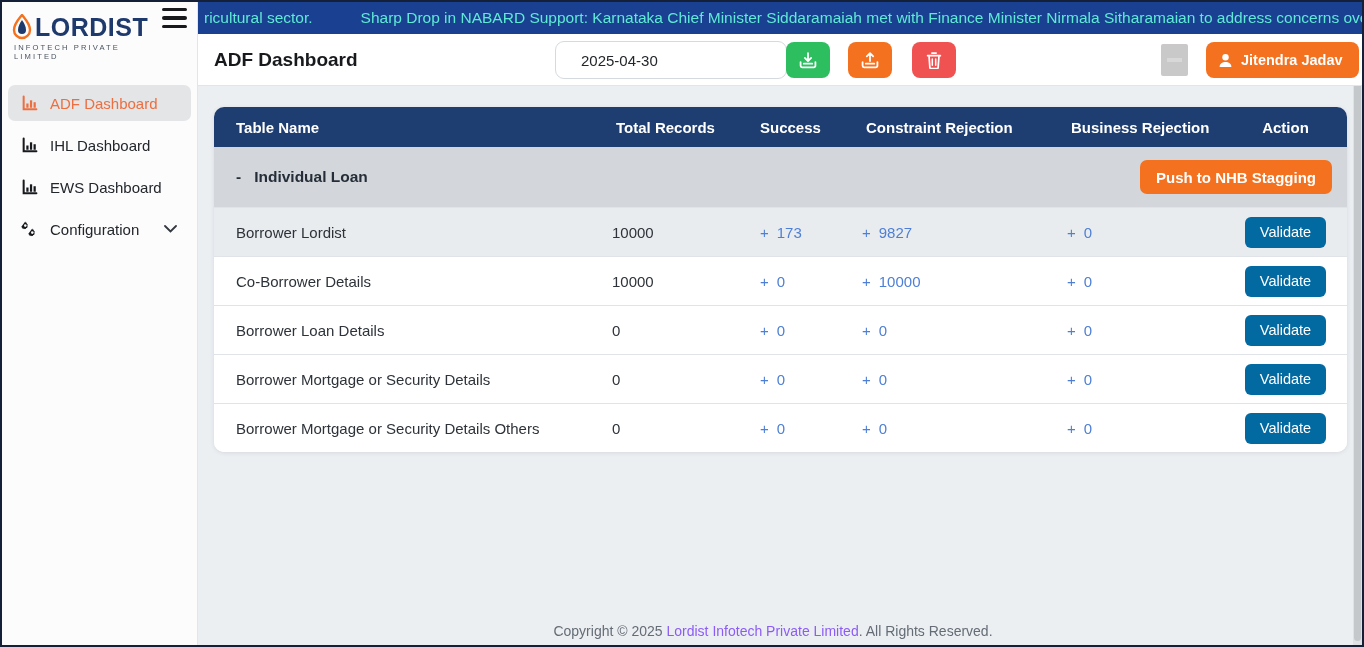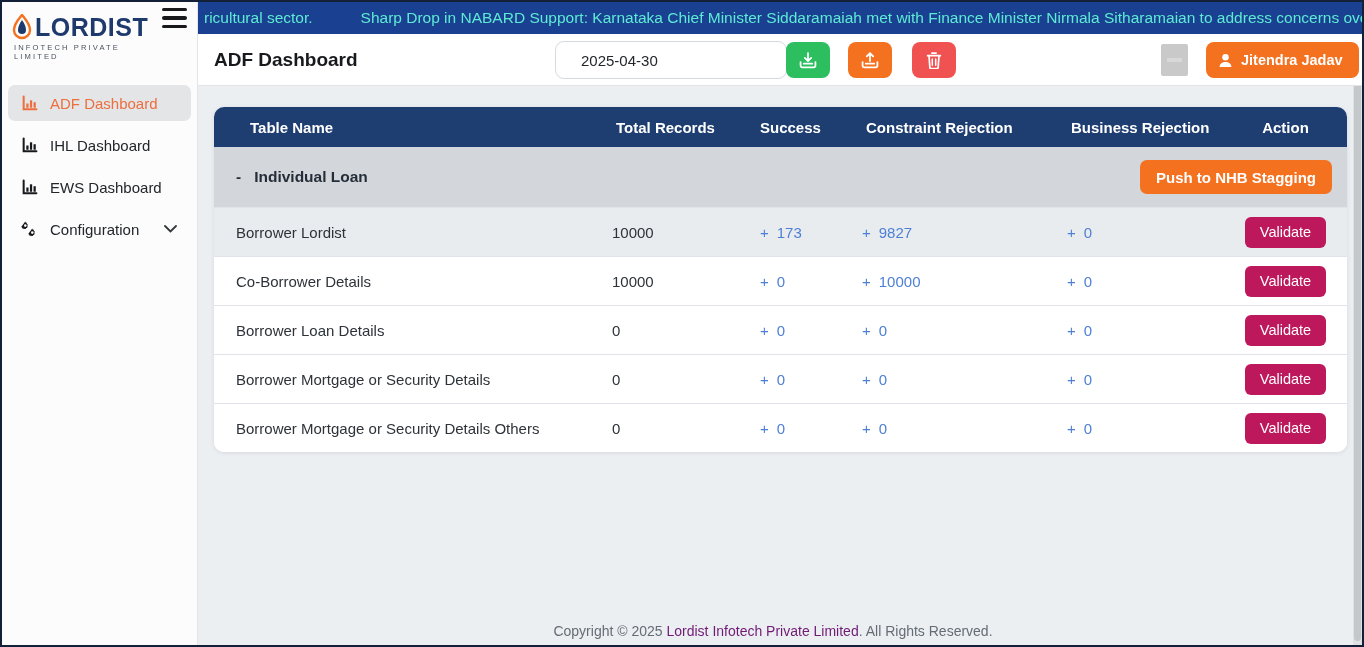--- a/index.html
+++ b/index.html
@@ -76,21 +76,21 @@
 
   
   .main{ position:absolute; left:196px; top:84px; right:0; bottom:0; background:#eceff2; }
   .card{
     position:absolute; left:16px; top:21px; width:1133px;
     background:#fff; border-radius:10px; overflow:hidden;
     box-shadow:0 1px 4px rgba(20,30,50,.10);
   }
   .tgrid{ display:grid; grid-template-columns:390px 120px 130px 205px 165px 123px; align-items:center; }
   .thead{ background:#1e3d70; color:#fff; height:40px; font-weight:700; font-size:15px; }
-  .thead .c-name{ padding-left:36px; }
+  .thead .c-name{ padding-left:22px; }
   .thead .c-total, .thead .c-constraint, .thead .c-business{ padding-left:12px; }
   .thead .c-success{ padding-left:36px; }
   .thead .c-action{ text-align:center; }
 
   .group-row{
     background:#d3d7db; height:60px; display:flex; align-items:center; padding:0 15px 0 22px;
   }
   .group-left{ display:flex; align-items:center; gap:13px; font-size:15.5px; font-weight:700; color:#252e38; }
   .collapse-sym{ font-weight:700; color:#252e38; cursor:pointer; }
   .push-btn{
@@ -102,31 +102,31 @@
   .trow{ height:49px; font-size:15px; color:#2d3339; border-top:1px solid #e0e4e8; background:#fff; }
   .trow.striped{ background:#e9ecef; }
   .trow .c-name{ padding-left:22px; }
   .trow .c-total{ padding-left:8px; }
   .trow .c-success{ padding-left:36px; }
   .trow .c-constraint, .trow .c-business{ padding-left:8px; }
   .cell-link{ color:#4d7fd6; text-decoration:none; cursor:pointer; }
   .plus{ margin-right:8px; }
   .c-action{ text-align:center; }
   .validate-btn{
-    background:#be185d; color:#fff; border:none; border-radius:6px;
+    background:#0369a1; color:#fff; border:none; border-radius:6px;
     height:31px; padding:0 15px; font-size:14.5px; cursor:pointer;
     font-family:"Liberation Sans",sans-serif;
   }
 
   
   .footer{
     position:absolute; left:0; right:14px; bottom:6px; text-align:center;
     font-size:14px; color:#646c75;
   }
-  .footer a{ color:#701a75; text-decoration:none; cursor:pointer; }
+  .footer a{ color:#8b5cf6; text-decoration:none; cursor:pointer; }
 
   
   .scrollbar{
     position:absolute; right:0; top:32px; bottom:0; width:9px; background:#dfe1e4;
   }
   .scroll-thumb{ position:absolute; top:4px; bottom:4px; left:1px; width:7px; background:#c5c8cb; border-radius:4px; }
 
   svg{ display:block; }
 </style>
 </head>

